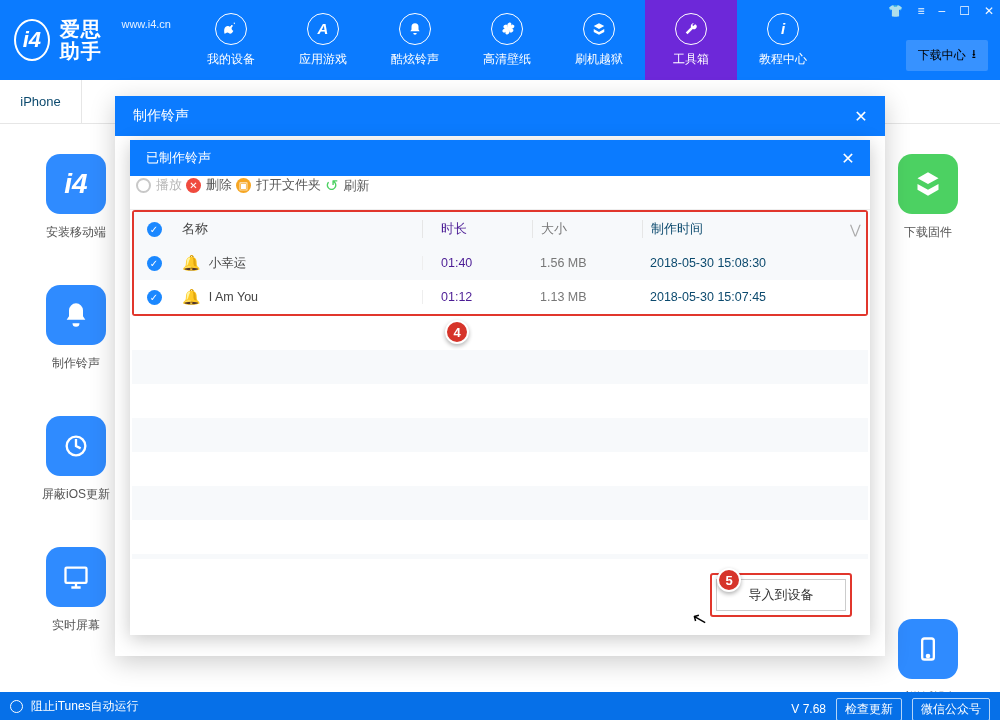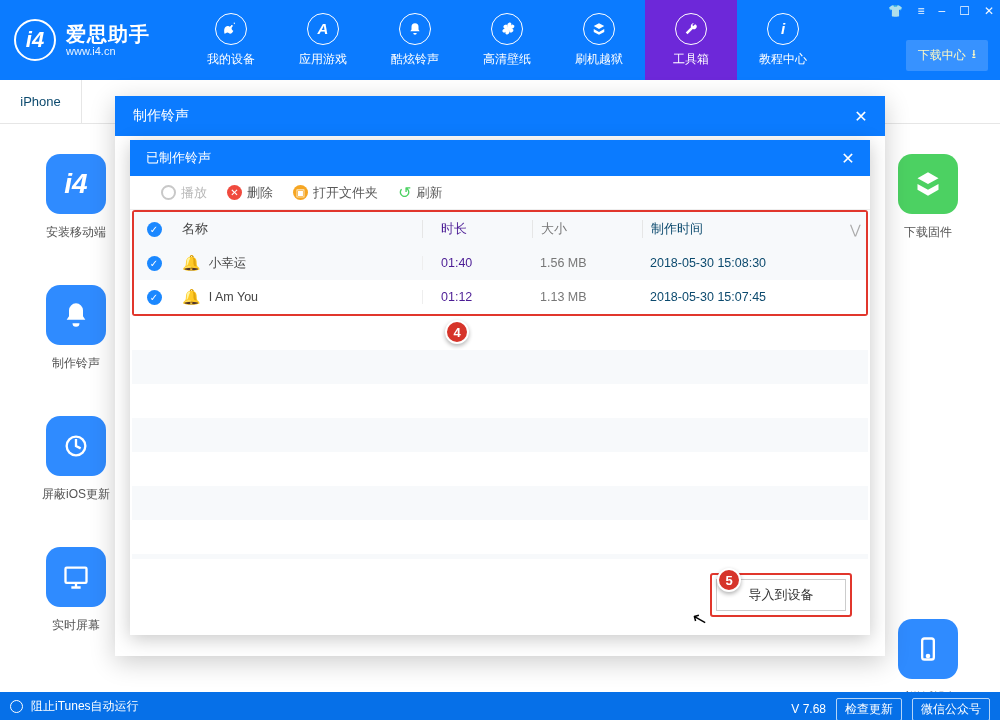--- a/index.html
+++ b/index.html
@@ -2,32 +2,32 @@
 <html><head>
 <meta charset="utf-8">
 <style>
   * { margin: 0; padding: 0; box-sizing: border-box; }
   body { font-family: "Microsoft YaHei", Arial, sans-serif; width: 1000px; height: 720px; overflow: hidden; position: relative; background: #fff; }
 
   
   .header { height: 80px; background: #0b7bff; color: #fff; display: flex; align-items: center; }
   .logo { display: flex; align-items: center; padding: 0 14px; gap: 10px; width: 185px; }
   .logo-icon { width: 42px; height: 42px; border: 2.5px solid #fff; border-radius: 50%; display: flex; align-items: center; justify-content: center; font-size: 22px; font-weight: 700; font-style: italic; }
-  .logo-txt { display: flex; flex-direction: column; line-height: 1.1; }
+  .logo-txt { display: flex; flex-direction: row; line-height: 1.1; }
   .logo-txt .cn { font-size: 20px; font-weight: 700; letter-spacing: 1px; }
   .logo-txt .en { font-size: 11px; opacity: .9; }
 
   .nav { display: flex; height: 100%; }
   .nav-item { width: 92px; display: flex; flex-direction: column; align-items: center; justify-content: center; gap: 6px; font-size: 12px; cursor: pointer; }
   .nav-item.active { background: #6d28d9; }
   .nav-icon { width: 32px; height: 32px; border: 1.8px solid #fff; border-radius: 50%; display: flex; align-items: center; justify-content: center; font-size: 15px; font-style: italic; font-weight: 600; }
 
   .win-ctrls { position: absolute; top: 4px; right: 6px; display: flex; align-items: center; gap: 14px; font-size: 12px; color: #fff; }
   .win-ctrls span { cursor: pointer; opacity: .95; }
-  .dl-center { position: absolute; top: 40px; right: 12px; background: rgba(255,255,255,.18); font-size: 12px; color: #fef9c3; padding: 5px 12px; border-radius: 2px; cursor: pointer; display:flex; align-items:center; gap:6px;}
+  .dl-center { position: absolute; top: 40px; right: 12px; background: rgba(255,255,255,.18); font-size: 12px; color: #000000; padding: 5px 12px; border-radius: 2px; cursor: pointer; display:flex; align-items:center; gap:6px;}
 
   
   .subbar { height: 44px; border-bottom: 1px solid #e6e6e6; display: flex; background:#fff; }
   .tab { width: 82px; display: flex; align-items: center; justify-content: center; border-right: 1px solid #e6e6e6; font-size: 13px; color: #0c4a6e; background: #fff; cursor: pointer; }
 
   .content { position: absolute; top: 124px; left: 0; right: 0; bottom: 28px; background: #fff; }
 
   
   .side-col { position: absolute; top: 30px; display: flex; flex-direction: column; gap: 44px; }
   .side-col.left { left: 42px; }
@@ -41,21 +41,21 @@
 
   
   .modal-outer { position: absolute; left: 115px; top: 96px; width: 770px; height: 560px; background: #fff; box-shadow: 0 6px 24px rgba(0,0,0,.2); display:flex; flex-direction:column; }
   .m-title { height: 40px; background: #0b7bff; color: #fff; display: flex; align-items: center; justify-content: space-between; padding: 0 12px 0 18px; font-size: 14px; }
   .mo-close { width: 24px; height: 24px; display:flex; align-items:center; justify-content:center; cursor:pointer; font-size:16px; }
 
   
   .modal-inner { position: absolute; left: 130px; top: 140px; width: 740px; height: 495px; background: #fff; box-shadow: 0 4px 18px rgba(0,0,0,.22); display:flex; flex-direction:column; z-index: 20; }
   .i-title { height: 36px; background: #0b7bff; color:#fff; display:flex; align-items:center; justify-content: space-between; padding: 0 10px 0 16px; font-size: 13px; }
 
-  .toolbar { height: 34px; display:flex; align-items:center; gap: 20px; padding: 0 31px; font-size:13px; color:#5a5a5a; border-bottom:1px solid #eee;}
+  .toolbar { height: 34px; display:flex; align-items:flex-start; gap: 4px; padding: 0 6px; font-size:13px; color:#5a5a5a; border-bottom:1px solid #eee;}
   .tb { display:flex; align-items:center; gap:5px; cursor:pointer;}
   .tb .dot { width:15px; height:15px; border-radius:50%; display:flex; align-items:center; justify-content:center; color:#fff; font-size:10px; }
   .tb.disabled { color:#b8b8b8; }
   .dot.grey { border:2px solid #c8c8c8; }
   .dot.red { background:#f04a3e; }
   .dot.yel { background:#f6a623; }
   .ref-sym { color:#4cd162; font-size:16px; transform:scaleX(-1); display:inline-block;}
 
   .table { border: 2.5px solid #e1362c; border-radius: 3px; margin: 0 2px; }
   .thead, .trow { display:flex; align-items:center; height: 34px; font-size: 12.5px; color:#444; }

